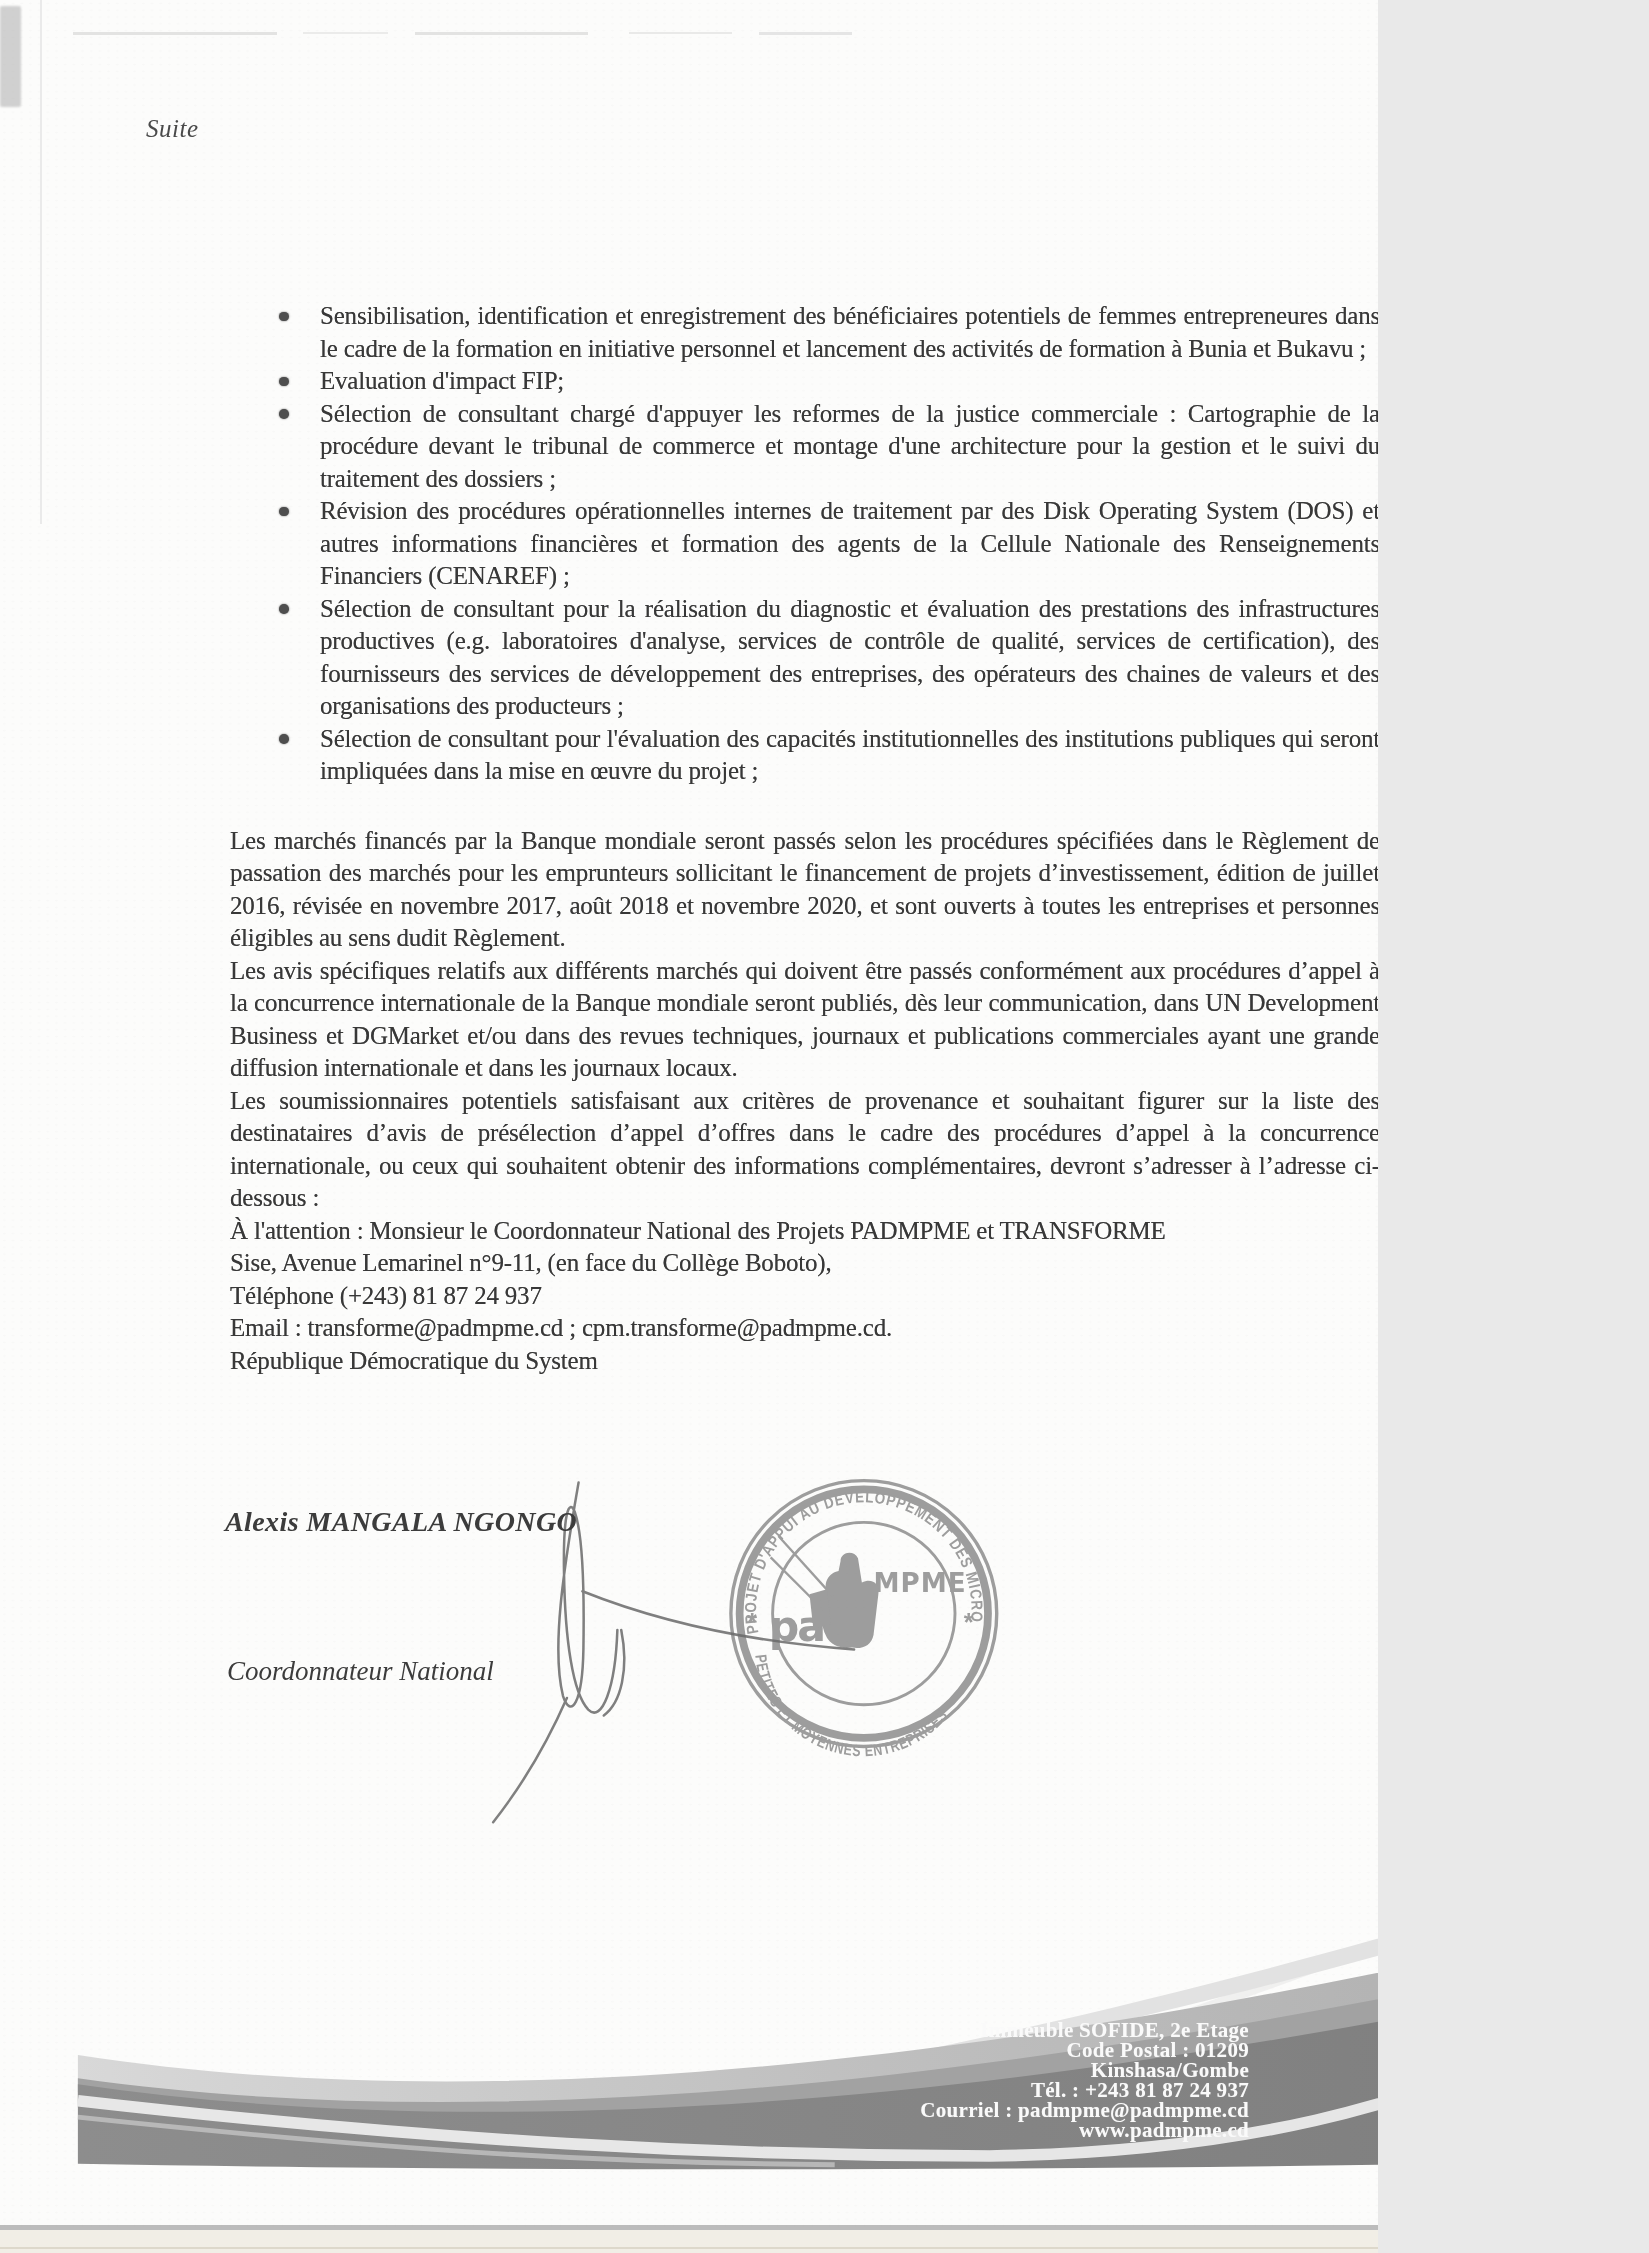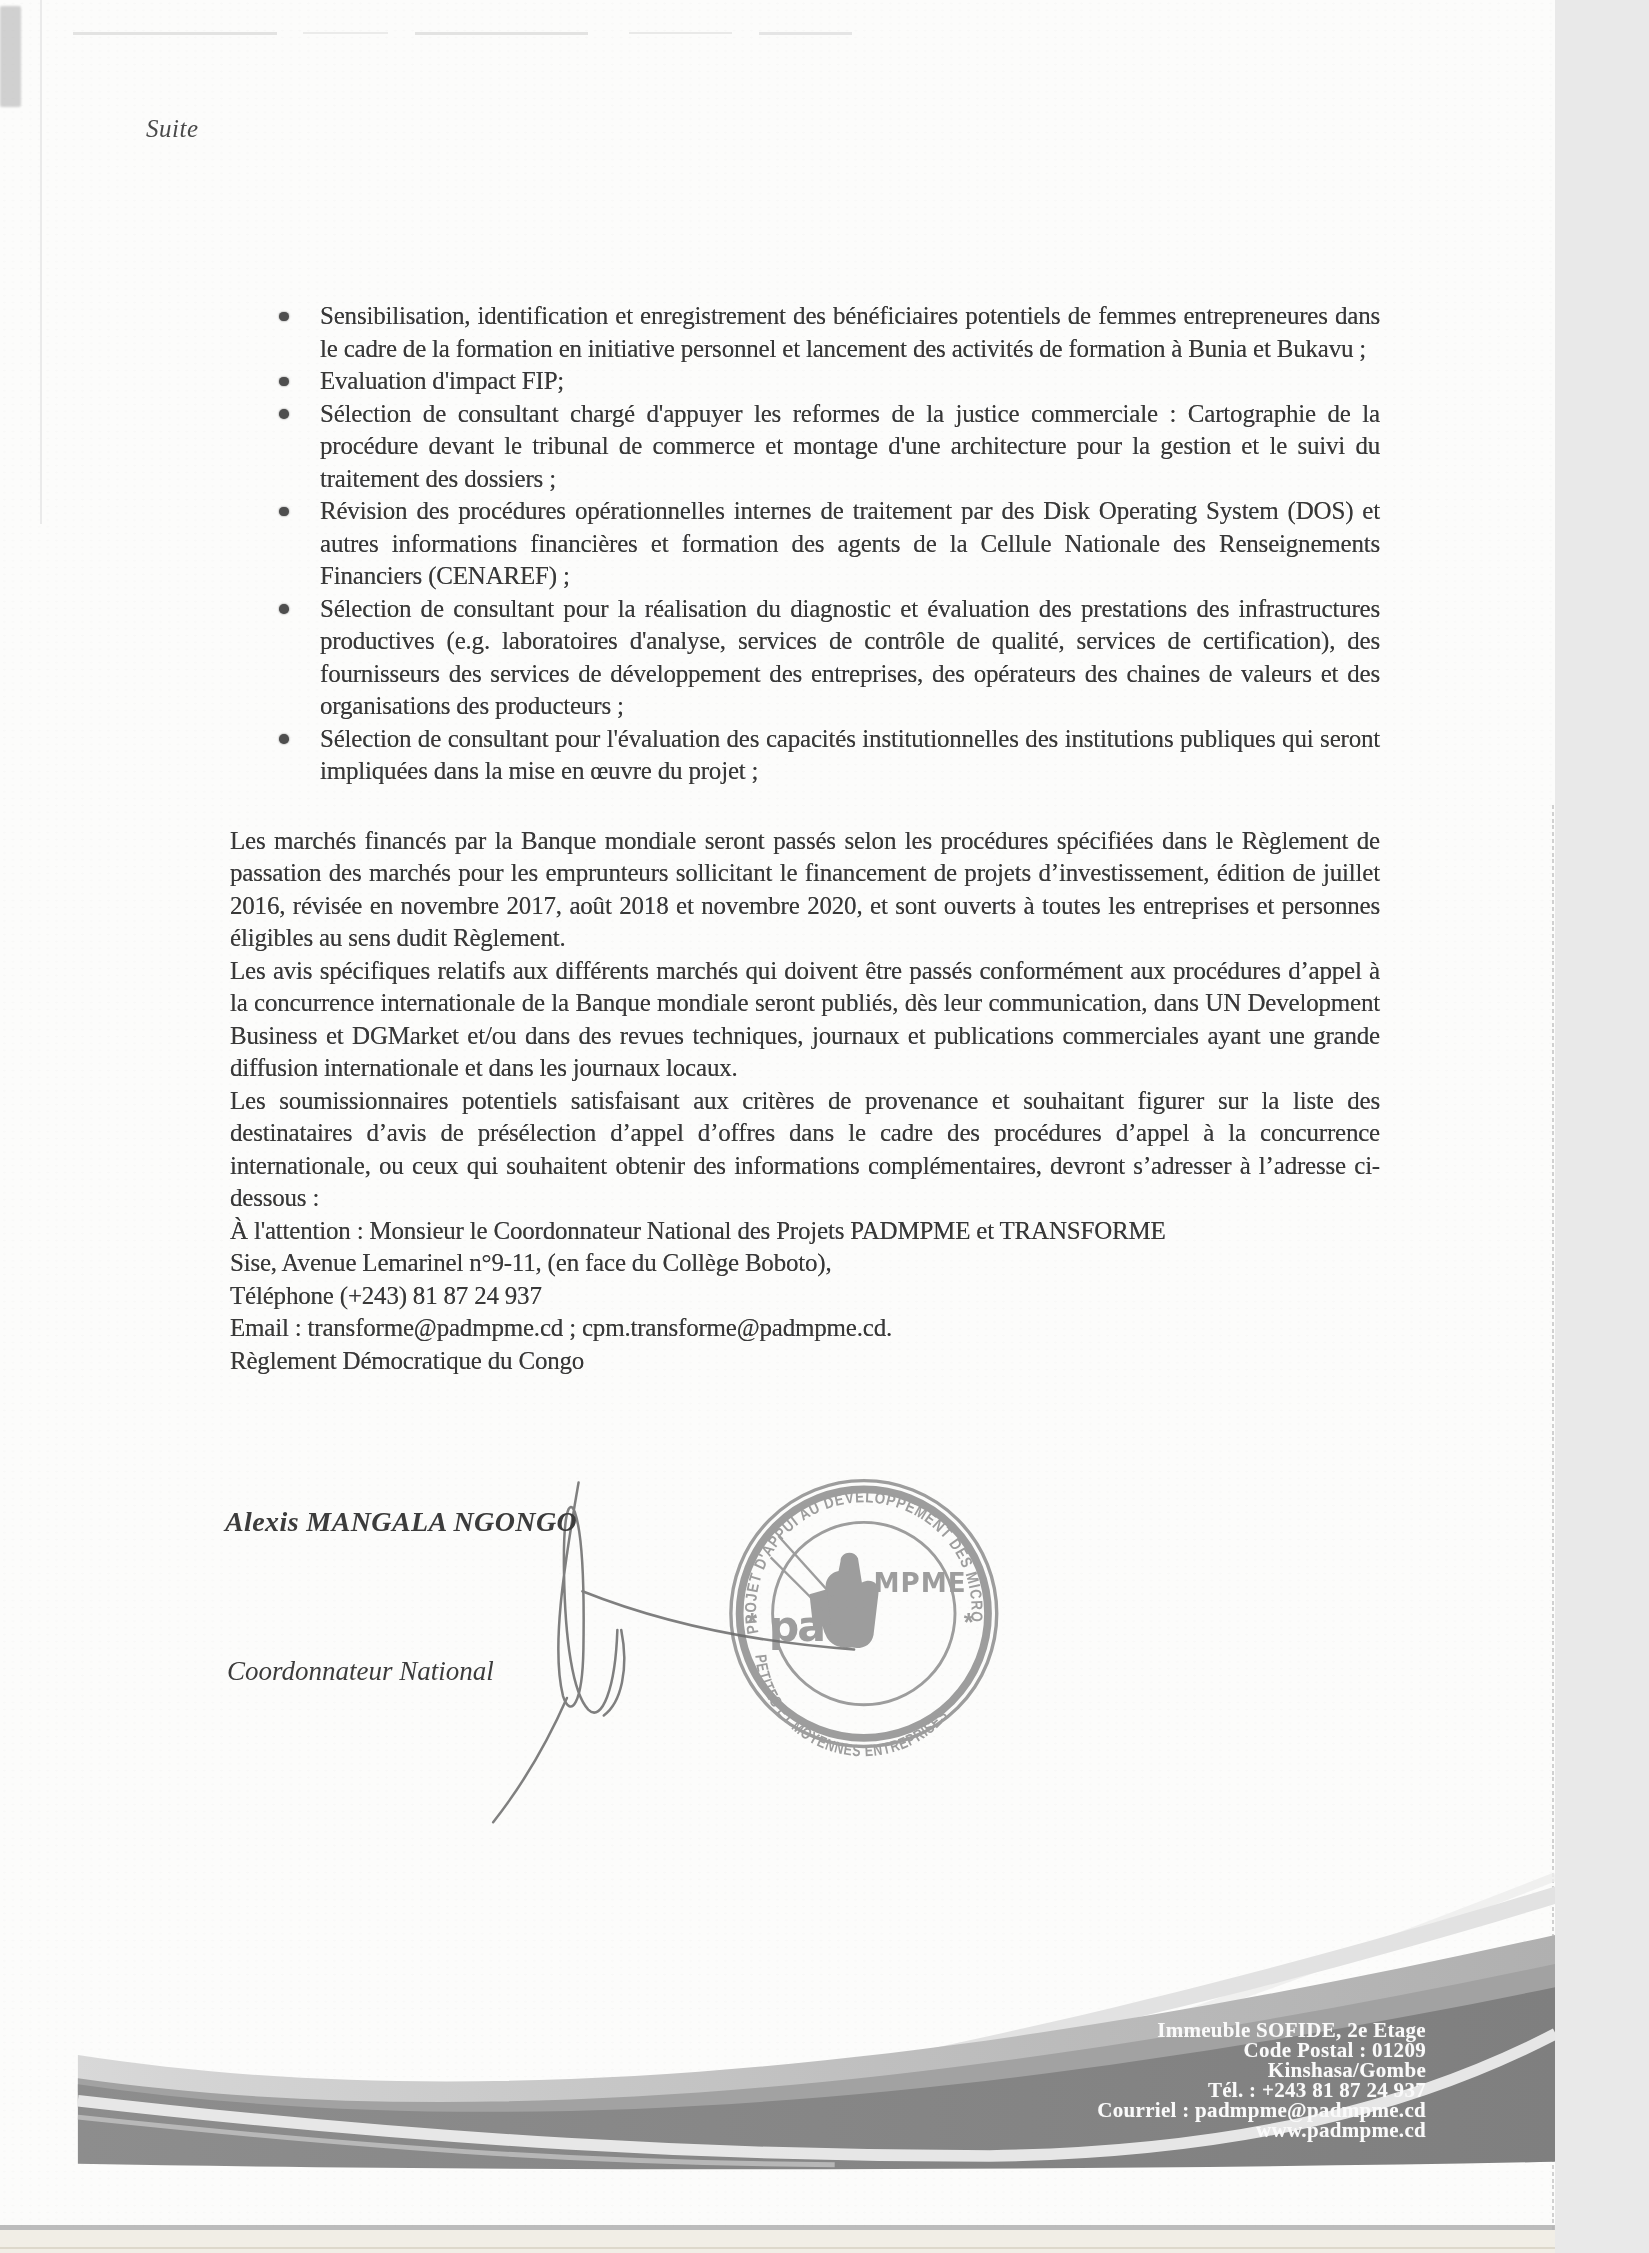--- a/index.html
+++ b/index.html
@@ -1,18 +1,18 @@
 <!DOCTYPE html>
 <html><head>
 <meta charset="utf-8">
 <style>
   html,body{margin:0;padding:0;background:#e9e9e9;}
   .page{
     position:relative;
-    width:1555px;height:2253px;
+    width:1378px;height:2253px;
     background:#fcfcfb;
     overflow:hidden;
     font-family:"Liberation Serif", serif;
     color:#383838;
   }
   
   .page::after{
     content:"";position:absolute;inset:0;pointer-events:none;
     background-image:radial-gradient(rgba(90,90,90,.05) 1px, transparent 1.4px);
     background-size:8.7px 6.8px;opacity:.5;
@@ -196,21 +196,21 @@
       <p>Les marchés financés par la Banque mondiale seront passés selon les procédures spécifiées dans le Règlement de passation des marchés pour les emprunteurs sollicitant le financement de projets d’investissement, édition de juillet 2016, révisée en novembre 2017, août 2018 et novembre 2020, et sont ouverts à toutes les entreprises et personnes éligibles au sens dudit Règlement.</p>
       <p>Les avis spécifiques relatifs aux différents marchés qui doivent être passés conformément aux procédures d’appel à la concurrence internationale de la Banque mondiale seront publiés, dès leur communication, dans UN Development Business et DGMarket et/ou dans des revues techniques, journaux et publications commerciales ayant une grande diffusion internationale et dans les journaux locaux.</p>
       <p>Les soumissionnaires potentiels satisfaisant aux critères de provenance et souhaitant figurer sur la liste des destinataires d’avis de présélection d’appel d’offres dans le cadre des procédures d’appel à la concurrence internationale, ou ceux qui souhaitent obtenir des informations complémentaires, devront s’adresser à l’adresse ci-dessous :</p>
     </div>
 
     <div class="address">
       <div>À l'attention : Monsieur le Coordonnateur National des Projets PADMPME et TRANSFORME</div>
       <div>Sise, Avenue Lemarinel n°9-11, (en face du Collège Boboto),</div>
       <div>Téléphone (+243) 81 87 24 937</div>
       <div>Email : transforme@padmpme.cd ; cpm.transforme@padmpme.cd.</div>
-      <div>Règlement Démocratique du Congo</div>
+      <div>République Démocratique du System</div>
     </div>
   </div>
 
   <div class="sig-name">Alexis MANGALA NGONGO</div>
   <div class="sig-title">Coordonnateur National</div>
 
   <div class="footer-text">
     <div>Immeuble SOFIDE, 2e Etage</div>
     <div>Code Postal : 01209</div>
     <div>Kinshasa/Gombe</div>

